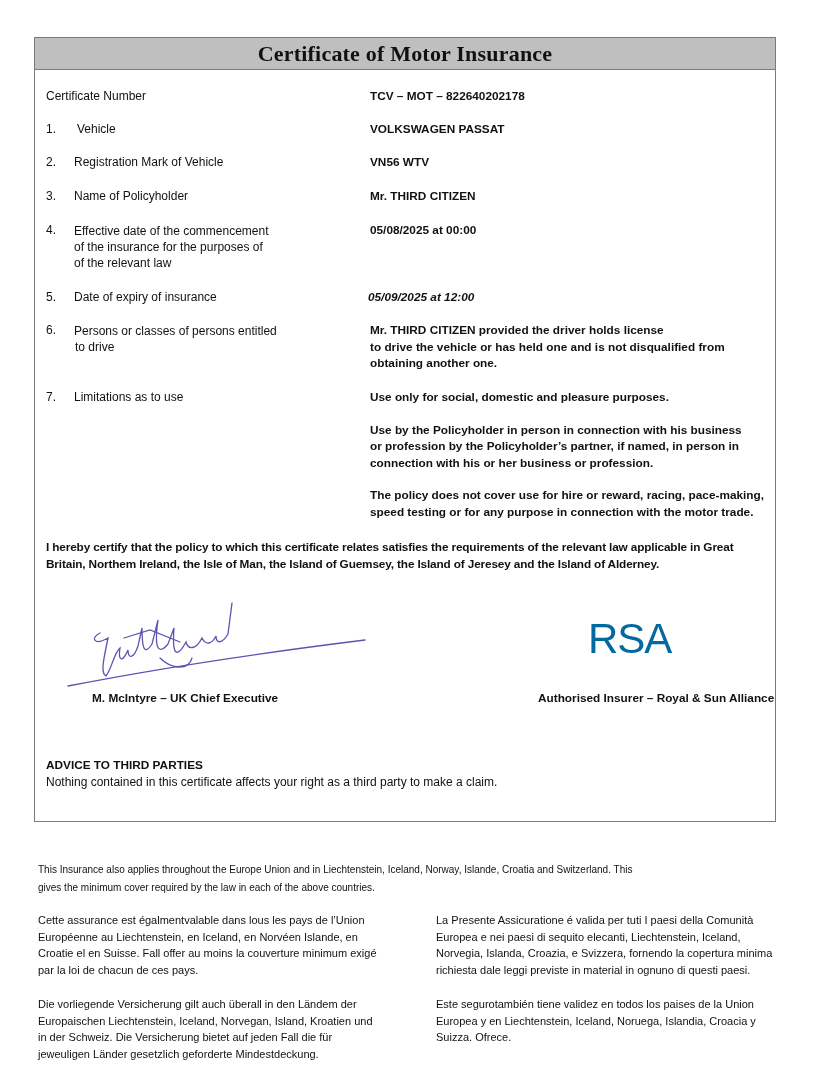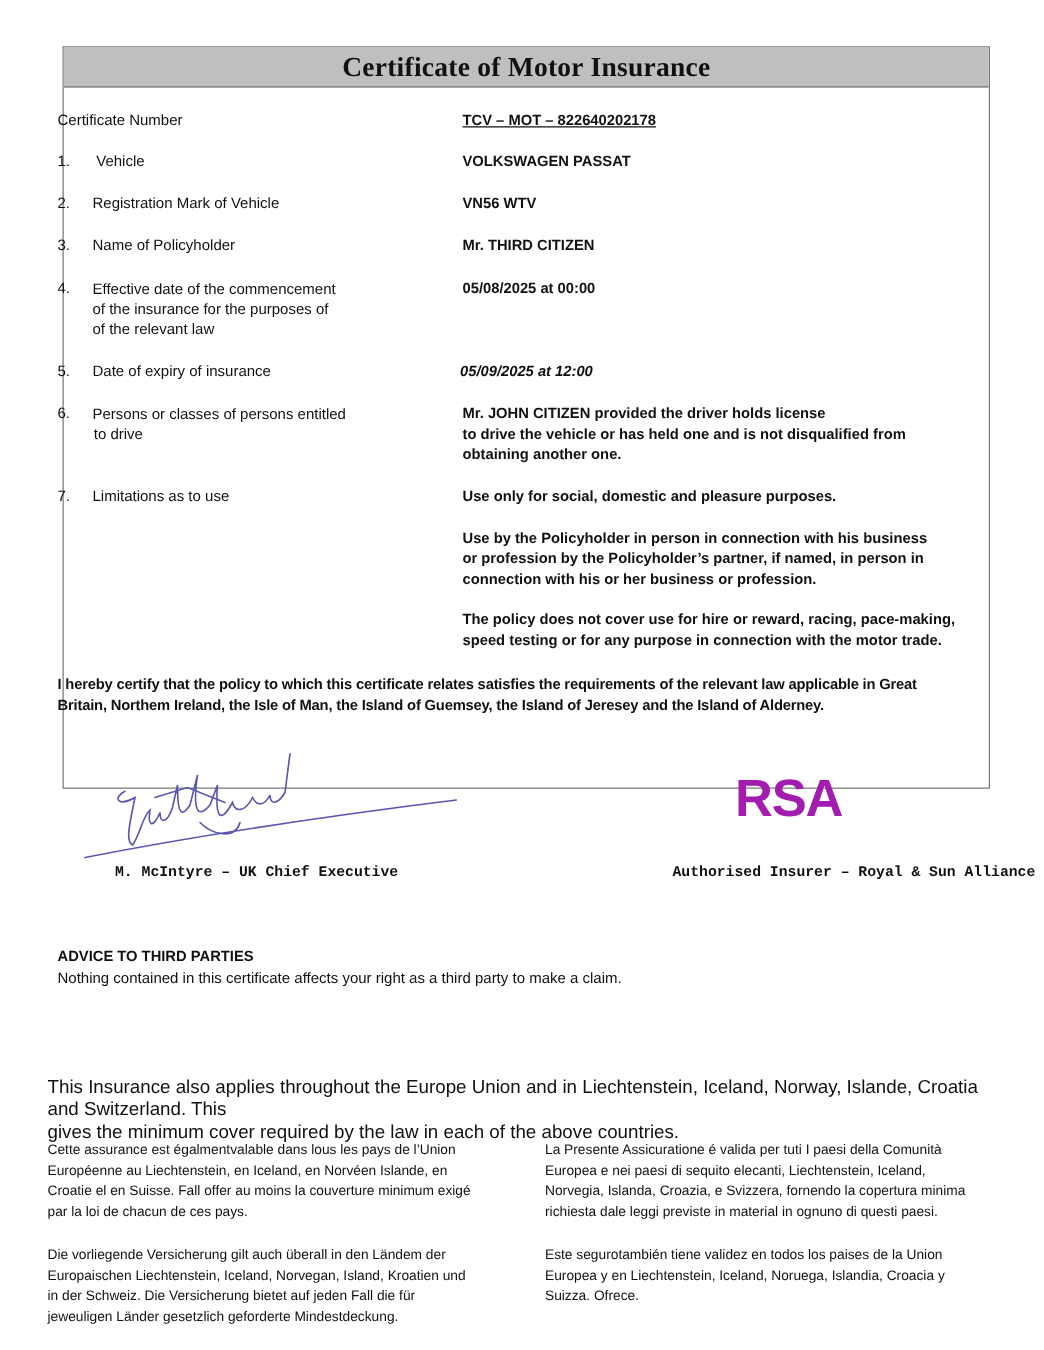--- a/index.html
+++ b/index.html
@@ -1,47 +1,47 @@
 <!DOCTYPE html>
 <html><head>
 <meta charset="utf-8">
 <style>
   html, body { margin: 0; padding: 0; background: #ffffff; }
   body { width: 835px; height: 1080px; position: relative; overflow: hidden;
          font-family: "Liberation Sans", sans-serif; color: #111; }
-  .cert-box { position: absolute; left: 50px; top: 37px; width: 742px; height: 594px;
+  .cert-box { position: absolute; left: 34px; top: 37px; width: 742px; height: 785px;
               border: 1.5px solid #7a7a7a; box-sizing: border-box; }
   .cert-header { position: absolute; left: 0; top: 0; right: 0; height: 31px;
                  background: #bfbfbf; border-bottom: 1.5px solid #7a7a7a;
                  display: flex; align-items: center; justify-content: center; }
   .cert-title { font-family: "Liberation Serif", serif; font-weight: bold; font-size: 22px;
                 letter-spacing: 0.2px; color: #111; }
   .abs { position: absolute; }
   .lbl { font-size: 12px; line-height: 15px; color: #111; }
   .b { font-weight: normal; }
   .val { font-size: 11.8px; line-height: 16.5px; font-weight: bold; color: #111; }
   .num { position: absolute; font-size: 12px; line-height: 15px; }
   .certify { font-size: 11.8px; line-height: 17px; font-weight: bold; letter-spacing: -0.15px; }
   .advice-title { font-size: 11.8px; font-weight: bold; }
   .advice-text { font-size: 12px; }
-  .foot { position: absolute; font-size: 15px; line-height: 18px; color: #111; }
+  .foot { position: absolute; font-size: 10px; line-height: 18px; color: #111; }
   .foot-col { position: absolute; font-size: 11px; line-height: 16.5px; color: #111; }
-  .sig-caption { font-size: 11.8px; font-weight: bold; font-family: Liberation Mono, monospace; }
+  .sig-caption { font-size: 11.8px; font-weight: bold; }
 </style>
 </head>
 <body>
 
 <div class="cert-box">
   <div class="cert-header">
     <span class="cert-title">Certificate of Motor Insurance</span>
   </div>
 </div>
 
 <div class="abs lbl b" style="left:46px; top:89px;">Certificate Number</div>
-<div class="abs val" style="left:370px; top:88px;text-decoration:underline;">TCV – MOT – 822640202178</div>
+<div class="abs val" style="left:370px; top:88px;">TCV – MOT – 822640202178</div>
 
 <div class="num" style="left:46px; top:122px;">1.</div>
 <div class="abs lbl" style="left:77px; top:122px;">Vehicle</div>
 <div class="abs val" style="left:370px; top:121px;">VOLKSWAGEN PASSAT</div>
 
 <div class="num" style="left:46px; top:155px;">2.</div>
 <div class="abs lbl" style="left:74px; top:155px;">Registration Mark of Vehicle</div>
 <div class="abs val" style="left:370px; top:154px;">VN56 WTV</div>
 
 <div class="num" style="left:46px; top:189px;">3.</div>
@@ -59,21 +59,21 @@
 <div class="num" style="left:46px; top:290px;">5.</div>
 <div class="abs lbl" style="left:74px; top:290px;">Date of expiry of insurance</div>
 <div class="abs val" style="left:368px; top:289px;font-style:italic;">05/09/2025 at 12:00</div>
 
 <div class="num" style="left:46px; top:323px;">6.</div>
 <div class="abs lbl" style="left:74px; top:323px; line-height:16px;">
   <div>Persons or classes of persons entitled</div>
   <div style="padding-left:1px;">to drive</div>
 </div>
 <div class="abs val" style="left:370px; top:322px;">
-  <div>Mr. JOHN CITIZEN provided the driver holds license</div>
+  <div>Mr. THIRD CITIZEN provided the driver holds license</div>
   <div>to drive the vehicle  or has held one and  is not disqualified from</div>
   <div>obtaining another one.</div>
 </div>
 
 <div class="num" style="left:46px; top:390px;">7.</div>
 <div class="abs lbl" style="left:74px; top:390px;">Limitations as to use</div>
 <div class="abs val" style="left:370px; top:389px;">
   <div>Use only for social, domestic and pleasure purposes.</div>
   <div style="height:16px;"></div>
   <div>Use by the Policyholder in  person in connection with his business</div>
@@ -92,21 +92,21 @@
 <svg class="abs" style="left:60px; top:598px;" width="320" height="95" viewBox="0 0 320 95">
   <g fill="none" stroke="#5a55b0" stroke-width="1.3" stroke-linecap="round">
     <path d="M8 88 C 90 72, 200 55, 305 42"></path>
     <path d="M40 35 C 30 40, 34 48, 48 40 C 44 60, 40 75, 46 78 C 52 70, 54 55, 60 50 C 58 62, 62 66, 68 52 C 68 62, 74 60, 78 48 L 82 30 C 82 50, 84 58, 92 46 L 98 22 C 94 50, 98 58, 108 46 L 114 30 C 112 56, 116 62, 126 44 C 128 52, 136 52, 142 40 C 146 48, 152 46, 156 38 C 156 46, 162 46, 168 36 L 172 5"></path>
     <path d="M64 40 L 90 32 L 120 44"></path>
     <path d="M100 60 C 110 70, 128 74, 132 60"></path>
   </g>
 </svg>
 <div class="abs sig-caption" style="left:92px; top:691px;">M. McIntyre – UK Chief Executive</div>
 
-<div class="abs" style="left:588px; top:617px; font-family:'Liberation Sans', sans-serif; font-weight:bold; font-size:42px; letter-spacing:-1px; color:#a21caf; line-height:44px;">RSA</div>
+<div class="abs" style="left:588px; top:617px; font-family:'Liberation Sans', sans-serif; font-weight:normal; font-size:42px; letter-spacing:-1px; color:#0369a1; line-height:44px;">RSA</div>
 <svg class="abs" style="left:680px; top:596px;" width="52" height="52" viewBox="-26 -26 52 52">
   <defs>
     <linearGradient id="sunGrad" x1="0" y1="0" x2="1" y2="1">
       <stop offset="0" stop-color="#6b3fa0"></stop>
       <stop offset="1" stop-color="#c2188f"></stop>
     </linearGradient>
   </defs>
   <g stroke="url(#sunGrad)" stroke-width="2.2" stroke-linecap="round">
     <line x1="0" y1="-10" x2="0" y2="-22" transform="rotate(0)"></line>
     <line x1="0" y1="-10" x2="0" y2="-22" transform="rotate(12)"></line>

